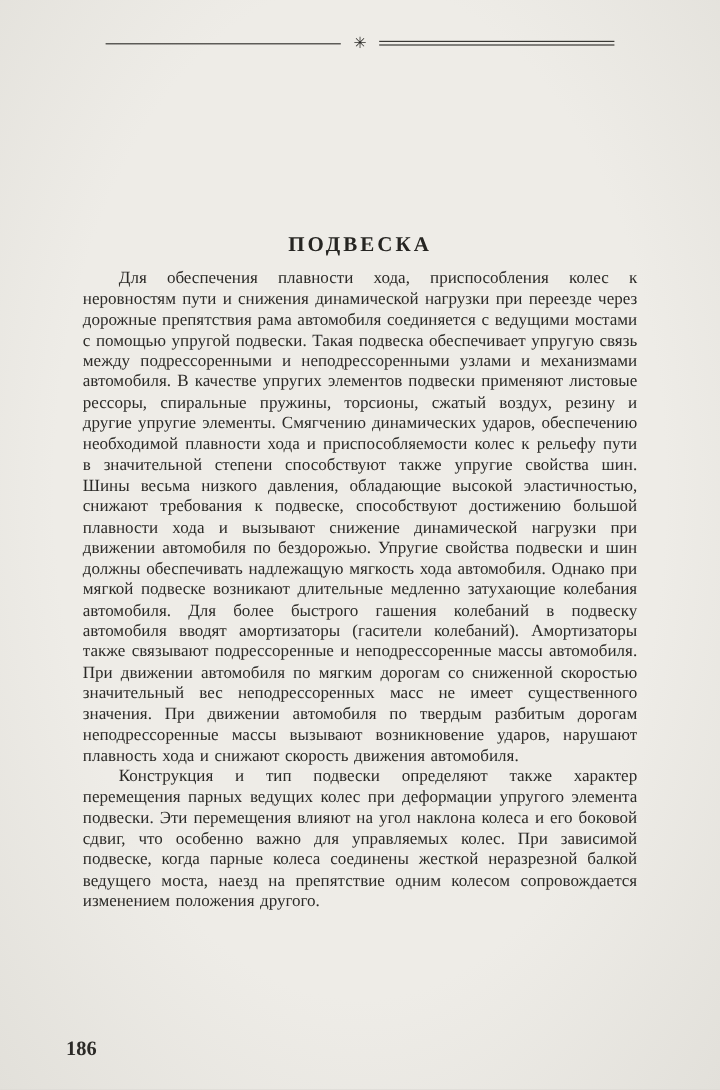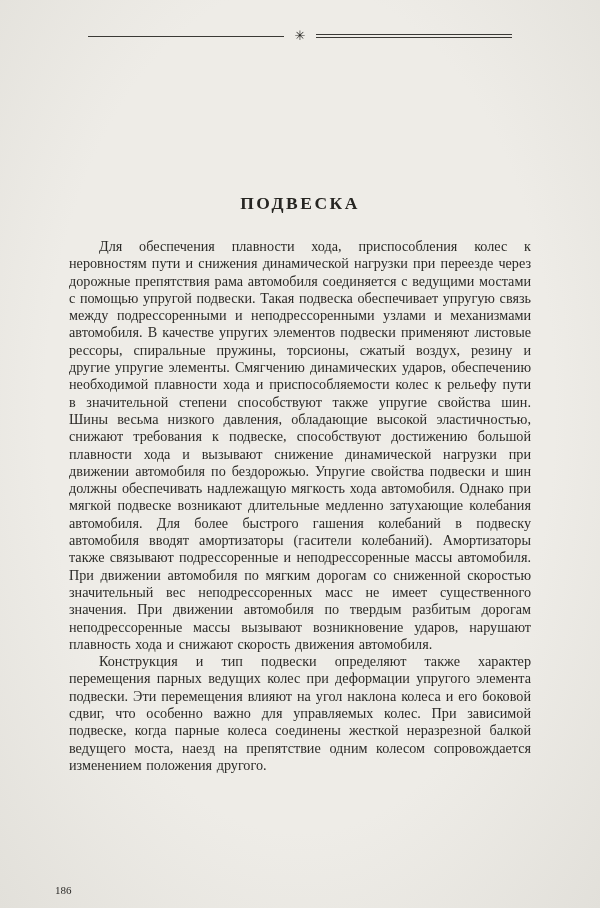--- a/index.html
+++ b/index.html
@@ -47,37 +47,38 @@
   .chapter-title {
     margin: 152px 0 0 0;
     text-align: center;
     font-size: 17.5px;
     font-weight: bold;
     letter-spacing: 2.5px;
     color: #262522;
   }
   .text-block {
     width: 462px;
-    margin: 24px auto 0 auto;
+    margin: 10px auto 0 auto;
   }
   .para {
     margin: 0;
     font-size: 14.2px;
     line-height: 17.3px;
     text-align: justify;
     text-indent: 30px;
     word-spacing: 1px;
     color: #2b2a27;
   }
   .page-number {
     position: absolute;
     left: 55px;
-    bottom: 12px;
-    font-size: 11px;
+    bottom: 24px;
+    font-size: 17px;
     color: #2b2a27;
+    font-weight: bold;
   }
 </style>
 </head>
 <body>
 
 <div class="scan-page">
 
   <div class="ornament">
     <span class="rule-left"></span>
     <span class="star">✳</span>

